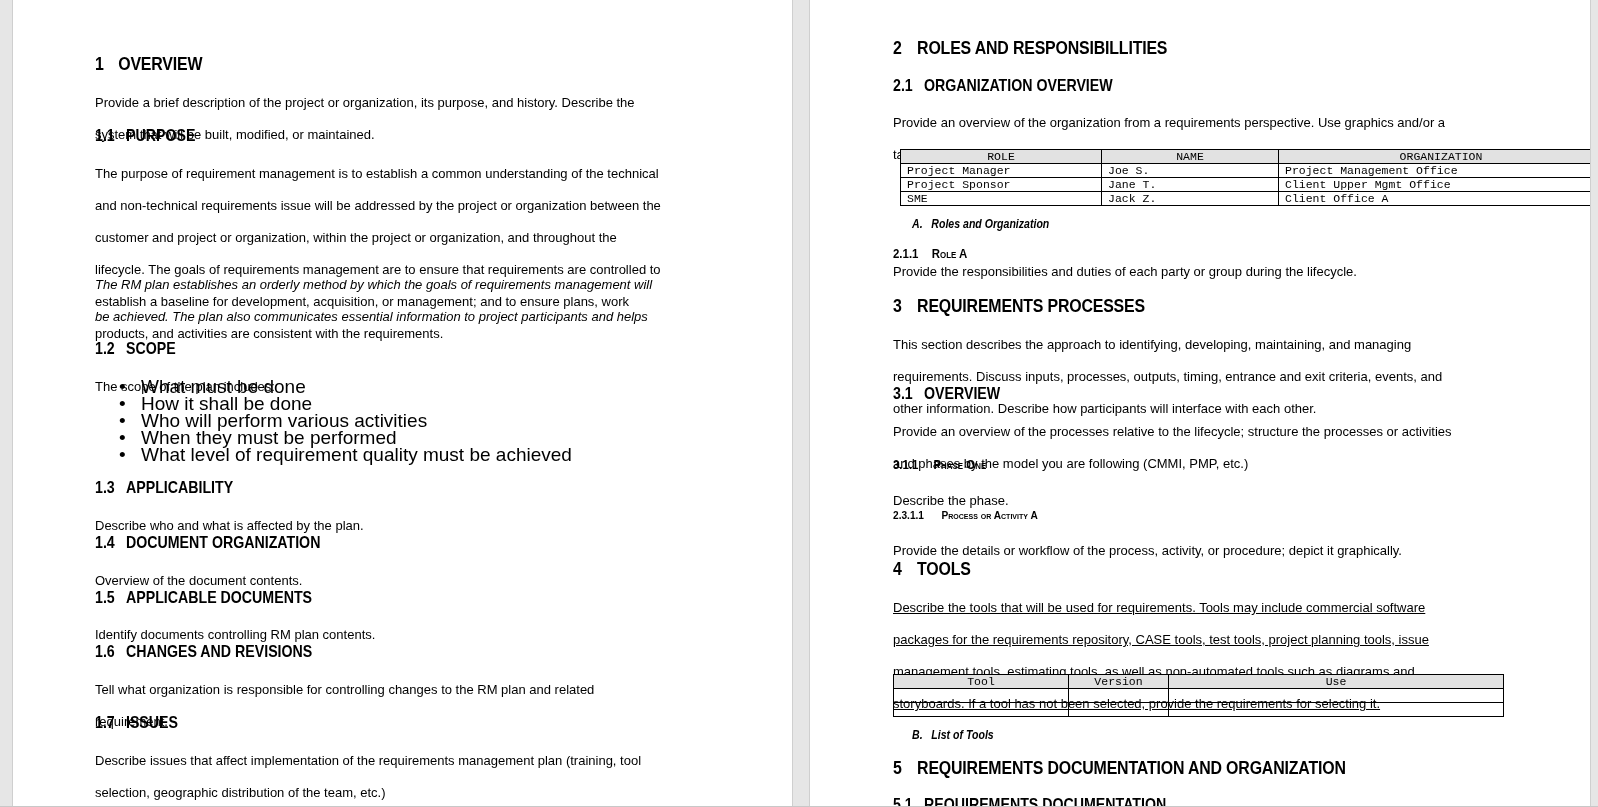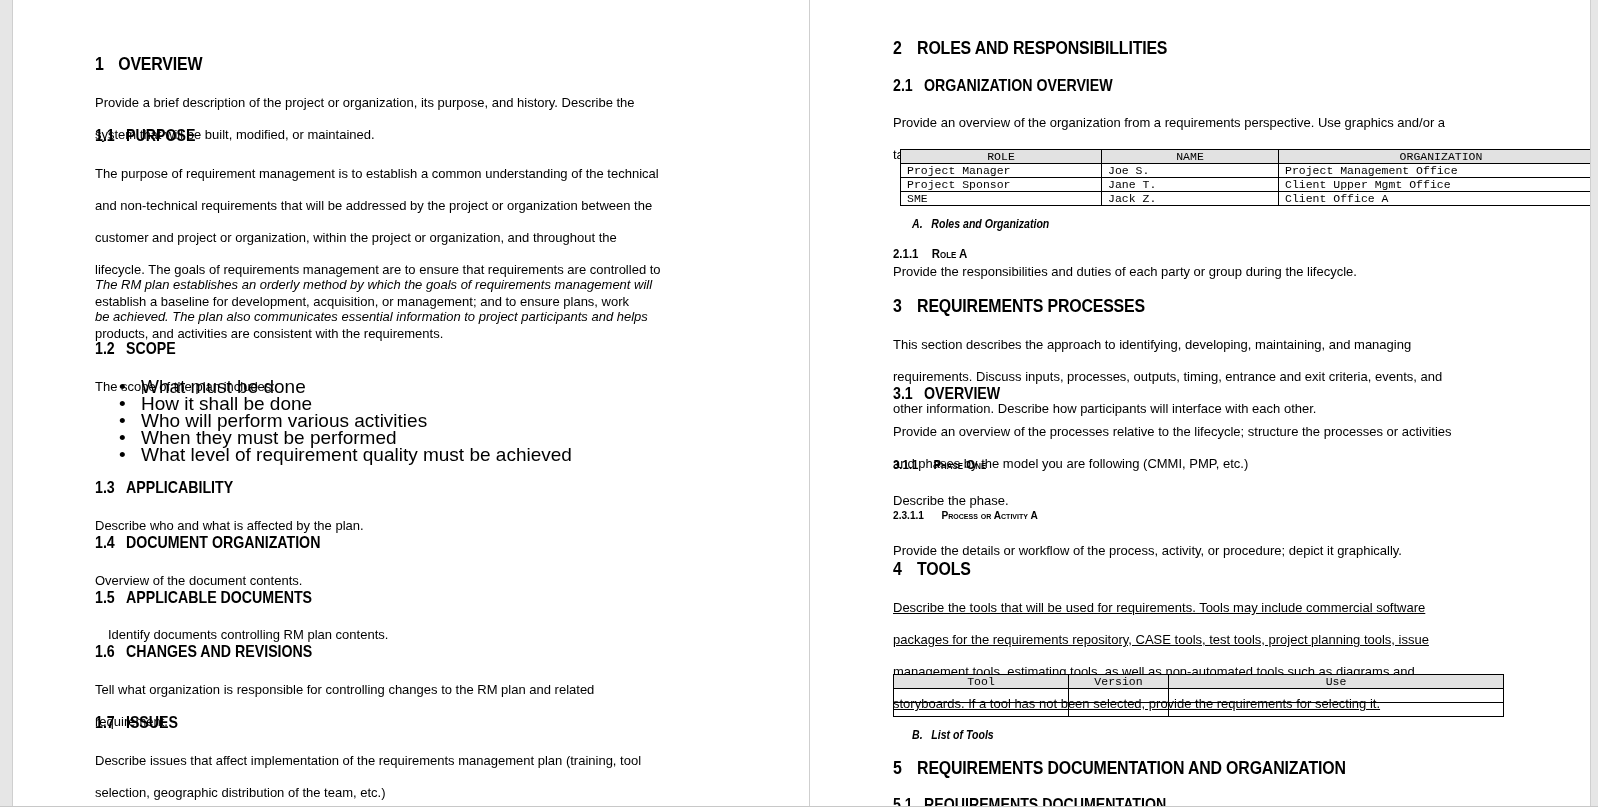--- a/index.html
+++ b/index.html
@@ -6,21 +6,21 @@
   body {
     width:1598px; height:807px; overflow:hidden; position:relative;
     background:#e6e6e6;
     font-family:"Liberation Sans", sans-serif; color:#000;
   }
   .page {
     position:absolute; top:0; height:806px; background:#fff;
     border-left:1px solid #cfcfcf; border-right:1px solid #cfcfcf;
     overflow:hidden;
   }
-  #page-left { left:12px; width:779px;padding-left:24px; }
+  #page-left { left:12px; width:779px; }
   #page-right { left:809px; width:780px; }
   .bottom-rule { position:absolute; left:0; right:0; top:806px; height:1px; background:#c8c8c8; }
 
   .content { position:absolute; }
   #page-left .content { left:82px; top:0; width:620px; }
   #page-right .content { left:83px; top:0; width:620px; }
 
   .h1 { position:absolute; font-size:18.5px; font-weight:bold; letter-spacing:-0.2px; white-space:nowrap; transform:scaleX(0.86); transform-origin:left; }
   .h2 { position:absolute; font-size:16.5px; font-weight:bold; white-space:nowrap; transform:scaleX(0.86); transform-origin:left; }
   .h3 { position:absolute; font-size:13px; font-weight:bold; white-space:nowrap; transform:scaleX(0.88); transform-origin:left; }
@@ -53,21 +53,21 @@
     <div class="para" style="top:79px;">
       <span class="ln">Provide a brief description of the project or organization, its purpose, and history. Describe the</span>
       <span class="ln">system that will be built, modified, or maintained.</span>
     </div>
 
     <div class="h2" style="top:126px;">
       <span class="num" style="width:36px">1.1</span><span>PURPOSE</span>
     </div>
     <div class="para" style="top:150px;">
       <span class="ln">The purpose of requirement management is to establish a common understanding of the technical</span>
-      <span class="ln">and non-technical requirements that will be addressed by the project or organization between the</span>
+      <span class="ln">and non-technical requirements issue will be addressed by the project or organization between the</span>
       <span class="ln">customer and project or organization, within the project or organization, and throughout the</span>
       <span class="ln">lifecycle. The goals of requirements management are to ensure that requirements are controlled to</span>
       <span class="ln">establish a baseline for development, acquisition, or management; and to ensure plans, work</span>
       <span class="ln">products, and activities are consistent with the requirements.</span>
     </div>
     <div class="para" style="top:261px;font-style:italic;">
       <span class="ln">The RM plan establishes an orderly method by which the goals of requirements management will</span>
       <span class="ln">be achieved.  The plan also communicates essential information to project participants and helps</span>
     </div>
 
@@ -95,21 +95,21 @@
     <div class="h2" style="top:533px;">
       <span class="num" style="width:36px">1.4</span><span>DOCUMENT ORGANIZATION</span>
     </div>
     <div class="para" style="top:557px;">
       <span class="ln">Overview of the document contents.</span>
     </div>
 
     <div class="h2" style="top:588px;">
       <span class="num" style="width:36px">1.5</span><span>APPLICABLE DOCUMENTS</span>
     </div>
-    <div class="para" style="top:611px;margin-left:13px;">
+    <div class="para" style="top:611px;">
       <span class="ln">Identify documents controlling RM plan contents.</span>
     </div>
 
     <div class="h2" style="top:642px;">
       <span class="num" style="width:36px">1.6</span><span>CHANGES AND REVISIONS</span>
     </div>
     <div class="para" style="top:666px;">
       <span class="ln">Tell what organization is responsible for controlling changes to the RM plan and related</span>
       <span class="ln">requirement.</span>
     </div>

